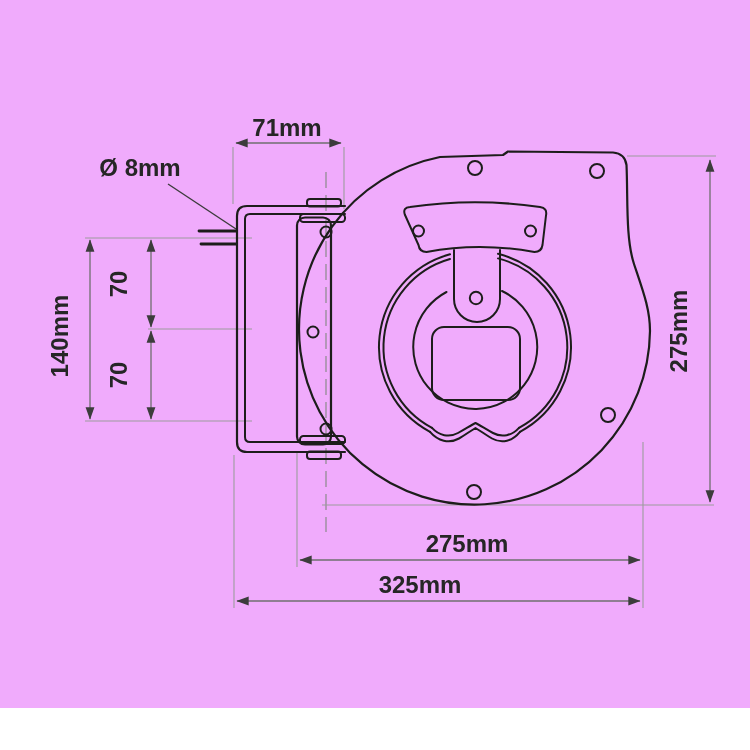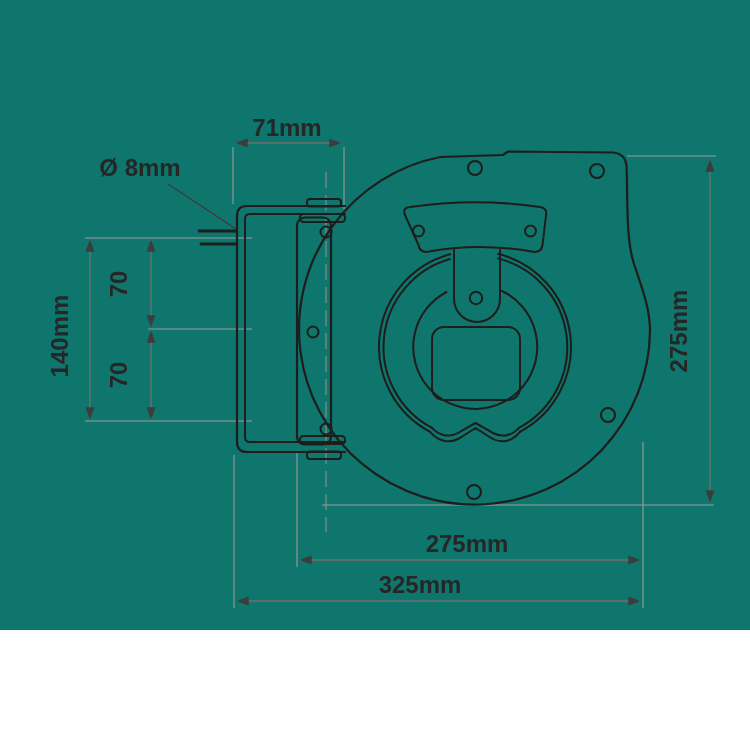--- a/index.html
+++ b/index.html
@@ -1,19 +1,19 @@
 <!DOCTYPE html>
 <html><head>
 <meta charset="utf-8">
 <style>
   html,body{margin:0;padding:0;background:#fff;}
   .canvas{
     position:relative;
-    width:750px;height:630px;
-    background:#0f766e;
+    width:750px;height:708px;
+    background:#f0abfc;
     font-family:"Liberation Sans", sans-serif;
     overflow:hidden;
   }
   svg{position:absolute;left:0;top:0;}
   .part{fill:none;stroke:#1d1d1b;stroke-width:2.2;stroke-linejoin:round;stroke-linecap:round;}
   .part-thin{fill:none;stroke:#1d1d1b;stroke-width:2;stroke-linejoin:round;stroke-linecap:round;}
   .pin{fill:none;stroke:#1d1d1b;stroke-width:2.8;stroke-linecap:round;}
   .dim{stroke:#6f6f6f;stroke-width:1.3;fill:none;}
   .ext{stroke:#9c9c9c;stroke-width:1.1;fill:none;}
   .leader{stroke:#3c3c3c;stroke-width:1.4;fill:none;}

